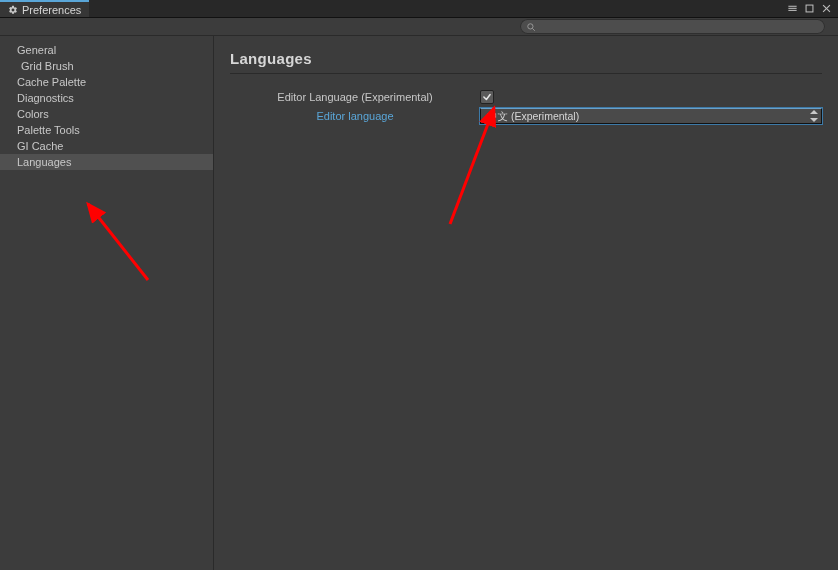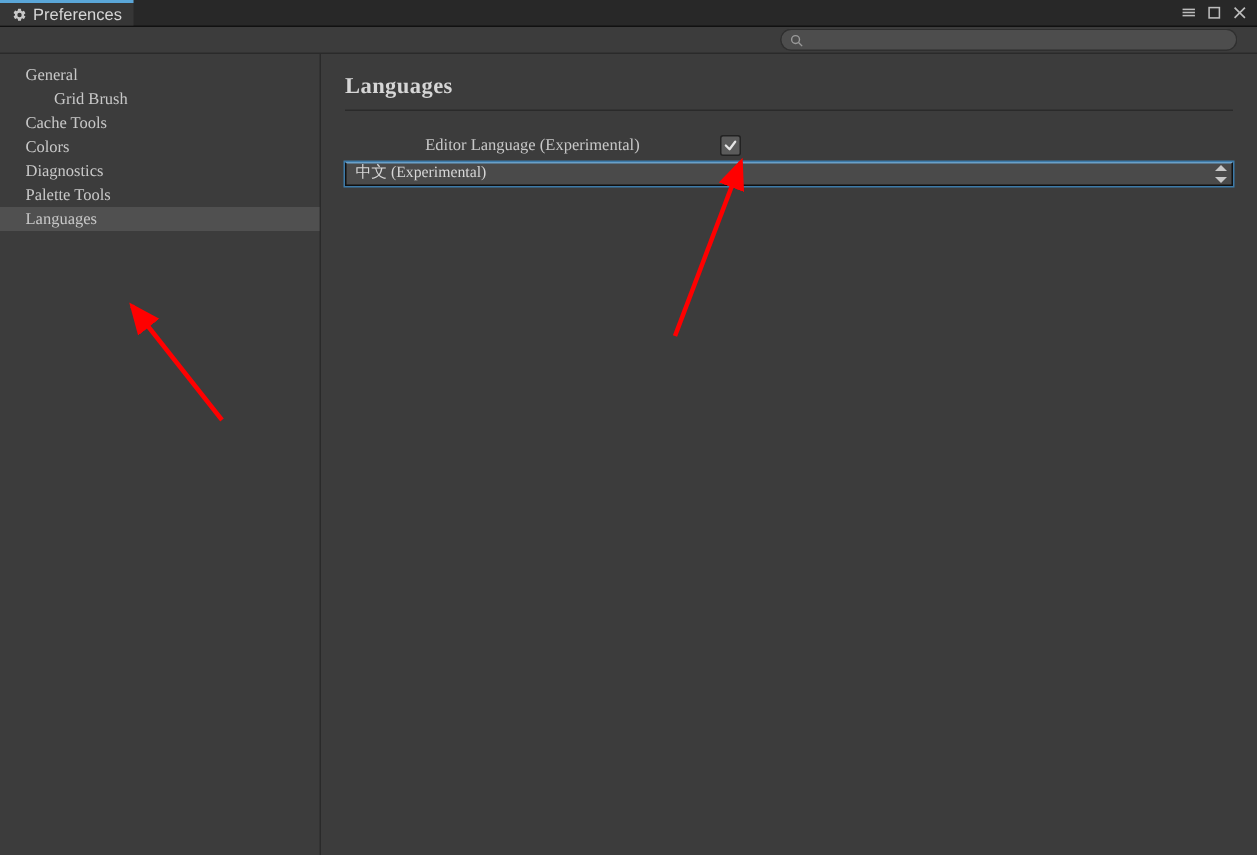--- a/index.html
+++ b/index.html
@@ -36,30 +36,30 @@
     background: #4d4d4d; border-radius: 8px;
     display: flex; align-items: center; padding: 0 6px;
     box-shadow: inset 0 0 0 1px #2f2f2f;
   }
   .search-icon { width: 10px; height: 10px; margin-right: 4px; }
   .search-input {
     flex: 1; background: transparent; border: none; outline: none;
     color: #d0d0d0; font-size: 11px; height: 14px;
   }
   
-  .body { flex: 1; display: flex; position: relative; font-family: Liberation Serif, serif; }
+  .body { flex: 1; display: flex; position: relative; }
   .sidebar {
     width: 214px; background: #3c3c3c; border-right: 1px solid #2a2a2a;
     padding-top: 6px;
   }
   .tree-item {
     height: 16px; line-height: 16px; padding-left: 17px;
     color: #c8c8c8; cursor: default; white-space: nowrap;
   }
-  .tree-item.depth1 { padding-left: 36px; }
+  .tree-item.depth1 { padding-left: 21px; }
   .tree-item.selected { background: #505050; }
   .foldout {
     display: inline-block; width: 10px; margin-left: -12px; margin-right: 2px;
     vertical-align: middle;
   }
   .content { flex: 1; padding: 14px 16px 14px 16px; position: relative; }
   .section-title {
     font-size: 15px; font-weight: 600; color: #d6d6d6;
     border-bottom: 1px solid #2a2a2a; padding-bottom: 6px; margin-bottom: 14px;
     letter-spacing: 0.3px;
@@ -125,42 +125,44 @@
       </svg>
       <input class="search-input" placeholder="" style="">
     </div>
   </div>
 
   <div class="body">
 
     <div class="sidebar">
       <div class="tree-item"><span>General</span></div>
       <div class="tree-item depth1"><span>Grid Brush</span></div>
-      <div class="tree-item"><span>Cache Tools</span></div>
+      <div class="tree-item"><span>Cache Palette</span></div>
+      <div class="tree-item"><span>Diagnostics</span></div>
       <div class="tree-item"><span>Colors</span></div>
-      <div class="tree-item"><span>Diagnostics</span></div>
       <div class="tree-item"><span>Palette Tools</span></div>
+      <div class="tree-item"><span>GI Cache</span></div>
       <div class="tree-item selected"><span>Languages</span></div>
     </div>
 
     <div class="content">
       <div class="section-title">Languages</div>
 
       <div class="row">
         <div class="row-label">Editor Language (Experimental)</div>
         <div class="row-field">
           <div class="checkbox">
             <svg class="check-mark" viewBox="0 0 16 16" fill="none" stroke="#e6e6e6" stroke-width="2.4" stroke-linecap="round" stroke-linejoin="round">
               <polyline points="3,8 7,12 13,4"></polyline>
             </svg>
           </div>
         </div>
       </div>
 
       <div class="row">
+        <div class="row-label link">Editor language</div>
         <div class="row-field">
           <div class="dropdown">
             <span>中文 (Experimental)</span>
             <svg class="arrows" viewBox="0 0 8 12" fill="#c8c8c8">
               <polygon points="4,0 8,4 0,4"></polygon>
                 <polygon points="0,8 8,8 4,12"></polygon>
             </svg>
           </div>
         </div>
       </div>

